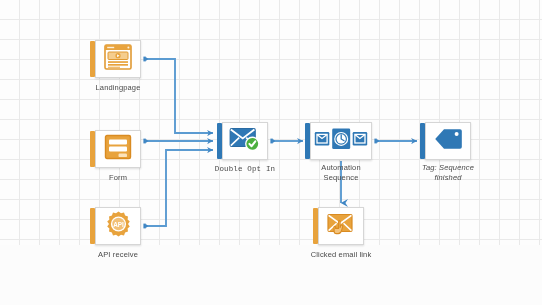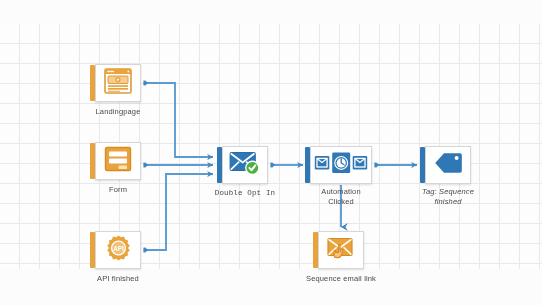--- a/index.html
+++ b/index.html
@@ -10,21 +10,20 @@
   }
   #canvas{
     position:relative;
     width:542px;height:245px;
     background-color:#fdfdfd;
     background-image:
       linear-gradient(to right, #e9e9e9 1px, transparent 1px),
       linear-gradient(to bottom, #e9e9e9 1px, transparent 1px);
     background-size:20px 20px;
     background-position:-1px -1px;
-    margin-top:24px;
   }
   #edges{position:absolute;left:0;top:0;width:542px;height:305px;}
 
   .node{position:absolute;}
   .node-box{
     position:relative;
     background:#ffffff;
     border:1px solid #d6d6d6;
     box-sizing:border-box;
     box-shadow:0 1px 2px rgba(0,0,0,.13);
@@ -92,21 +91,21 @@
           <path d="M13.1,10.2 L15.5,11.7 L13.1,13.2 Z" fill="#fff"></path>
           <rect x="4" y="17.2" width="20" height="1.7" fill="#e8a33d"></rect>
           <rect x="4" y="20" width="20" height="1.7" fill="#e8a33d"></rect>
           <rect x="4" y="22.6" width="12" height="1.5" fill="#f0bd72"></rect>
         </svg>
       </span>
     </div>
     <div class="node-label" style="top:43px;">Landingpage</div>
   </div>
 
-  <div class="node" style="left:95px;top:118px;border-radius:13px;">
+  <div class="node" style="left:95px;top:130px;border-radius:13px;">
     <div class="node-box" style="width:46px;height:38px;">
       <span class="bar orange"></span>
       <span class="ico">
         <svg width="28" height="26" viewBox="0 0 28 26">
           <rect x="1.5" y="1.5" width="25" height="23" rx="1.5" fill="#e8a33d" stroke="#d98b22" stroke-width="1.4"></rect>
           <rect x="5" y="5.5" width="18" height="5" rx="1" fill="#ffffff"></rect>
           <rect x="5" y="12.5" width="18" height="5" rx="1" fill="#ffffff"></rect>
           <rect x="14.5" y="19.5" width="8.5" height="3.6" rx="1.2" fill="#fbe3bd"></rect>
         </svg>
       </span>
@@ -124,21 +123,21 @@
                      L23.6,18.6 L24,21.6 L21.1,22.6 L20,25.4 L17,24.8 L14.5,26.4 L12,24.8 L9,25.4
                      L7.9,22.6 L5,21.6 L5.4,18.6 L3.2,16.4 L5,14 L3.2,11.6 L5.4,9.4 L5,6.4 L7.9,5.4
                      L9,2.6 L12,3.2 Z"></path>
           </g>
           <circle cx="14.5" cy="14" r="7.6" fill="#ffffff"></circle>
           <circle cx="14.5" cy="14" r="6.2" fill="#f2c076"></circle>
           <text x="14.5" y="16.6" text-anchor="middle" font-family="Liberation Sans, sans-serif" font-size="6.4" font-weight="bold" fill="#ffffff">API</text>
         </svg>
       </span>
     </div>
-    <div class="node-label" style="top:43px;">API finished</div>
+    <div class="node-label" style="top:43px;">API receive</div>
   </div>
 
   <div class="node" style="left:222px;top:122px;font-family:Liberation Mono, monospace;">
     <div class="node-box" style="width:46px;height:38px;">
       <span class="bar blue"></span>
       <span class="ico">
         <svg width="32" height="27" viewBox="0 0 32 27">
           <rect x="1.2" y="3.5" width="25" height="18" rx="1.4" fill="#2f78b5" stroke="#2a6ba3" stroke-width="1.2"></rect>
           <path d="M1.8,4.4 L13.7,13.4 L25.4,4.4" fill="none" stroke="#ffffff" stroke-width="1.9"></path>
           <path d="M1.8,20.6 L10.2,12.6 M25.4,20.6 L17.2,12.6" fill="none" stroke="#ffffff" stroke-width="1.6"></path>
@@ -167,21 +166,21 @@
           <path d="M27.2,8 L27.2,12 L30.1,13.7" fill="none" stroke="#2f78b5" stroke-width="1.3" stroke-linecap="round"></path>
 
           <rect x="38.7" y="5" width="14.5" height="13.5" rx="1.2" fill="#2f78b5"></rect>
           <path d="M40.9,7.4 L45.9,11.4 L51,7.4" fill="none" stroke="#ffffff" stroke-width="1.3"></path>
           <rect x="40.9" y="7.4" width="10.1" height="8.6" fill="none" stroke="#ffffff" stroke-width="1.3"></rect>
         </svg>
       </span>
     </div>
     <div class="node-label wrap" style="top:41px;">
       <span>Automation</span><br>
-      <span>Clicked</span>
+      <span>Sequence</span>
     </div>
   </div>
 
   <div class="node" style="left:425px;top:122px;">
     <div class="node-box" style="width:46px;height:38px;">
       <span class="bar blue"></span>
       <span class="ico">
         <svg width="30" height="26" viewBox="0 0 30 26">
           <path d="M11,3.2 L27,3.2 A1.8,1.8 0 0 1 28.8,5 L28.8,21 A1.8,1.8 0 0 1 27,22.8 L11,22.8 L2.2,13 Z" fill="#2f78b5"></path>
           <circle cx="23.6" cy="8.1" r="2" fill="#ffffff"></circle>
@@ -206,16 +205,16 @@
           <g fill="#f3c37d" stroke="#d98b22" stroke-width="1.1" stroke-linejoin="round">
             <path d="M12.6,10.4 C12.6,9.4 14.1,9.4 14.1,10.4 L14.1,16.4
                      L15,14.6 C15.5,13.5 17.1,14.1 16.7,15.3
                      L15.6,19.4 C15.2,21.2 14,22.6 12.2,22.6
                      L10.4,22.6 C9,22.6 8.1,21.6 8.1,20.2 L8.1,16.1
                      C8.1,15 9.6,15 9.6,16.1 L9.6,17.4 L12.6,17.4 Z"></path>
           </g>
         </svg>
       </span>
     </div>
-    <div class="node-label" style="top:43px;">Sequence email link</div>
+    <div class="node-label" style="top:43px;">Clicked email link</div>
   </div>
 
 </div>
 
 </body></html>

